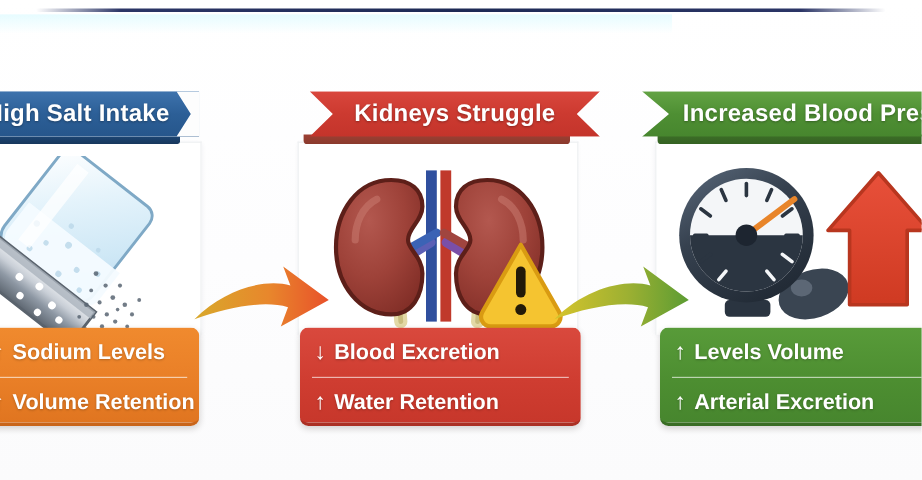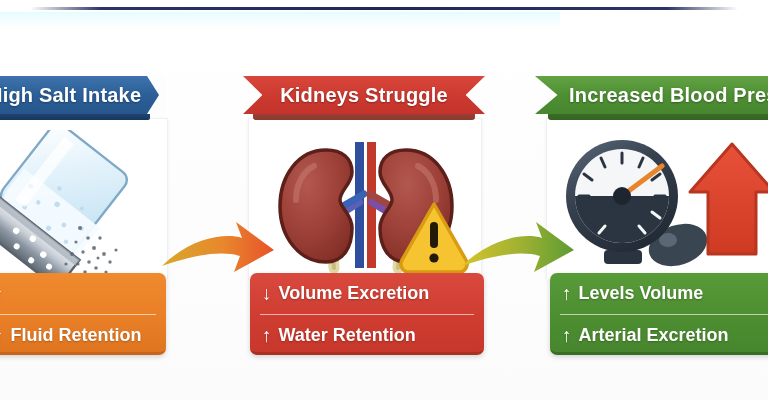--- a/index.html
+++ b/index.html
@@ -35,21 +35,21 @@
 
   .ribbon1{left:-34px;width:200px;padding-left:22px;
     background:linear-gradient(180deg,#3e73ad 0%,#2c5f97 50%,#26568b 100%);
     clip-path:polygon(0 0,100% 0,100% 100%,0 100%,0 100%);
     border-radius:2px 0 0 2px;}
   .ribbon1 .notch{position:absolute;right:-1px;top:0;width:20px;height:100%;
     background:#fdfdfd;clip-path:polygon(100% 0,100% 100%,0 100%,60% 50%,0 0);}
   .r1shadow{position:absolute;left:-34px;top:114px;width:184px;height:6px;
     background:linear-gradient(180deg,#1d4572,#17375c);border-radius:0 0 2px 2px;}
 
-  .ribbon2{left:243px;width:242px;justify-content:center;
+  .ribbon2{left:258px;width:242px;justify-content:center;
     background:linear-gradient(180deg,#d9463c 0%,#cc3a30 50%,#c4342b 100%);
     clip-path:polygon(0 0,100% 0,92% 50%,100% 100%,0 100%,8% 50%);}
   .r2shadow{position:absolute;left:253px;top:112px;width:222px;height:8px;
     background:linear-gradient(180deg,#9d4034,#8a3a2d);border-radius:0 0 3px 3px;}
 
   .ribbon3{left:535px;width:250px;padding-left:34px;
     background:linear-gradient(180deg,#63a344 0%,#4e8f33 50%,#47862e 100%);
     clip-path:polygon(0 0,100% 0,100% 100%,0 100%,9% 50%);}
   .r3shadow{position:absolute;left:548px;top:112px;width:234px;height:8px;
     background:linear-gradient(180deg,#3d6f27,#356223);border-radius:0 0 3px 3px;}
@@ -297,32 +297,33 @@
           <stop offset="1" stop-color="#5c9c33"></stop>
         </linearGradient>
       </defs>
       <path d="M2 50 C28 24 62 16 82 22 L76 6 L114 34 L74 56 L80 40 C60 34 30 40 2 50 Z" fill="url(#ag2)"></path>
     </svg>
   </div>
 
   <div class="statbox box1">
     <div class="statrow">
       <span class="ar">↑</span>
+      <span>Sodium Levels</span>
     </div>
     <div class="divider"></div>
     <div class="statrow">
       <span class="ar">↑</span>
-      <span>Fluid Retention</span>
+      <span>Volume Retention</span>
     </div>
   </div>
 
   <div class="statbox box2">
     <div class="statrow">
       <span class="ar">↓</span>
-      <span>Volume Excretion</span>
+      <span>Blood Excretion</span>
     </div>
     <div class="divider"></div>
     <div class="statrow">
       <span class="ar">↑</span>
       <span>Water Retention</span>
     </div>
   </div>
 
   <div class="statbox box3">
     <div class="statrow">

